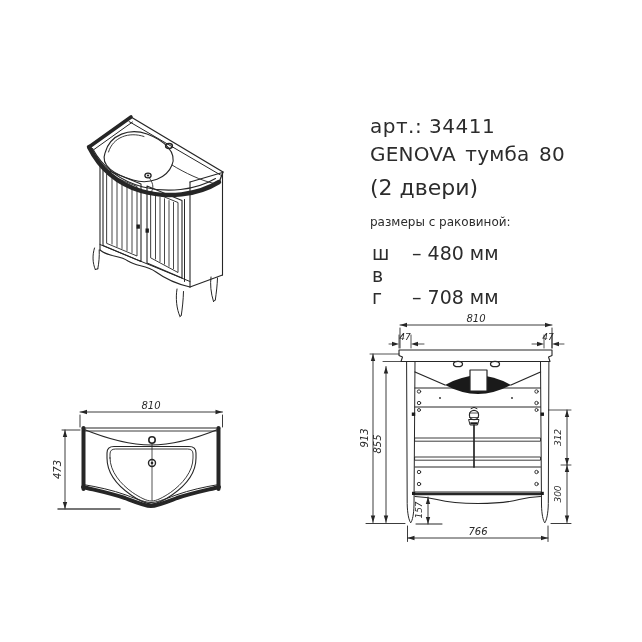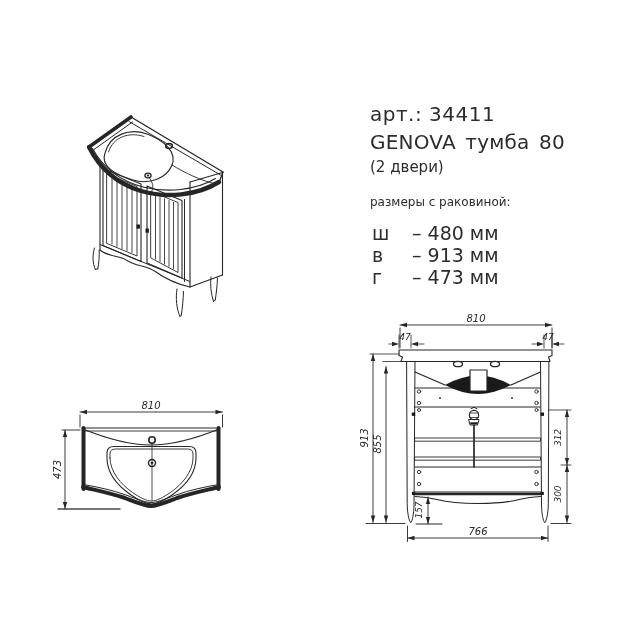--- a/index.html
+++ b/index.html
@@ -5,23 +5,23 @@
   html,body{margin:0;padding:0;background:#ffffff;}
   body{width:642px;height:642px;position:relative;overflow:hidden;
        font-family:"DejaVu Sans", sans-serif;color:#2a2a2a;}
   .sheet{position:absolute;inset:0;background:#fff;}
   svg{position:absolute;overflow:visible;}
   svg text{font-family:"DejaVu Sans", sans-serif;fill:#2a2a2a;}
   .dimtxt{font-size:10px;font-style:italic;}
   .dimtxt-s{font-size:9px;font-style:italic;}
   
   .info{position:absolute;left:370px;top:102px;width:230px;color:#2c2c2c;}
-  .info .art{font-size:20px;line-height:24px;letter-spacing:.5px;}
+  .info .art{font-size:20px;line-height:24px;letter-spacing:.5px;margin-top:12px;}
   .info .title{font-size:20px;line-height:24px;margin-top:4px;letter-spacing:.2px;word-spacing:3px;}
-  .info .subtitle{font-size:15px;line-height:23px;margin-top:2px;}
+  .info .subtitle{font-size:22px;line-height:23px;margin-top:10px;}
   .info .heading{font-size:12px;line-height:23px;margin-top:12px;}
   .info .rows{margin-top:8px;}
   .info .row{font-size:19px;line-height:22px;display:flex;}
   .info .row .ltr{width:40px;flex:0 0 40px;padding-left:2px;}
 </style>
 </head>
 <body>
 
 <div class="sheet">
 
@@ -30,25 +30,24 @@
     <div class="title">GENOVA тумба 80</div>
     <div class="subtitle">(2 двери)</div>
     <div class="heading">размеры с раковиной:</div>
     <div class="rows">
       <div class="row">
         <span class="ltr">ш</span>
         <span>– 480 мм</span>
       </div>
       <div class="row">
         <span class="ltr">в</span>
-        <span>– 913 мм</span>
       </div>
       <div class="row">
         <span class="ltr">г</span>
-        <span>– 473 мм</span>
+        <span>– 708 мм</span>
       </div>
     </div>
   </div>
 
   <svg style="left:63px;top:103px" width="180" height="225" viewBox="0 0 180 225" fill="none" stroke="#262626" stroke-linecap="round" stroke-linejoin="round">
     <g>
       <path d="M68,14 L160,69" stroke-width="1.3"></path>
       <path d="M66,18.5 L157.5,72" stroke-width="1"></path>
       <path d="M68,14 L26,44" stroke-width="3.6"></path>
       <path d="M69.5,19 L31,46.5" stroke-width="1"></path>

